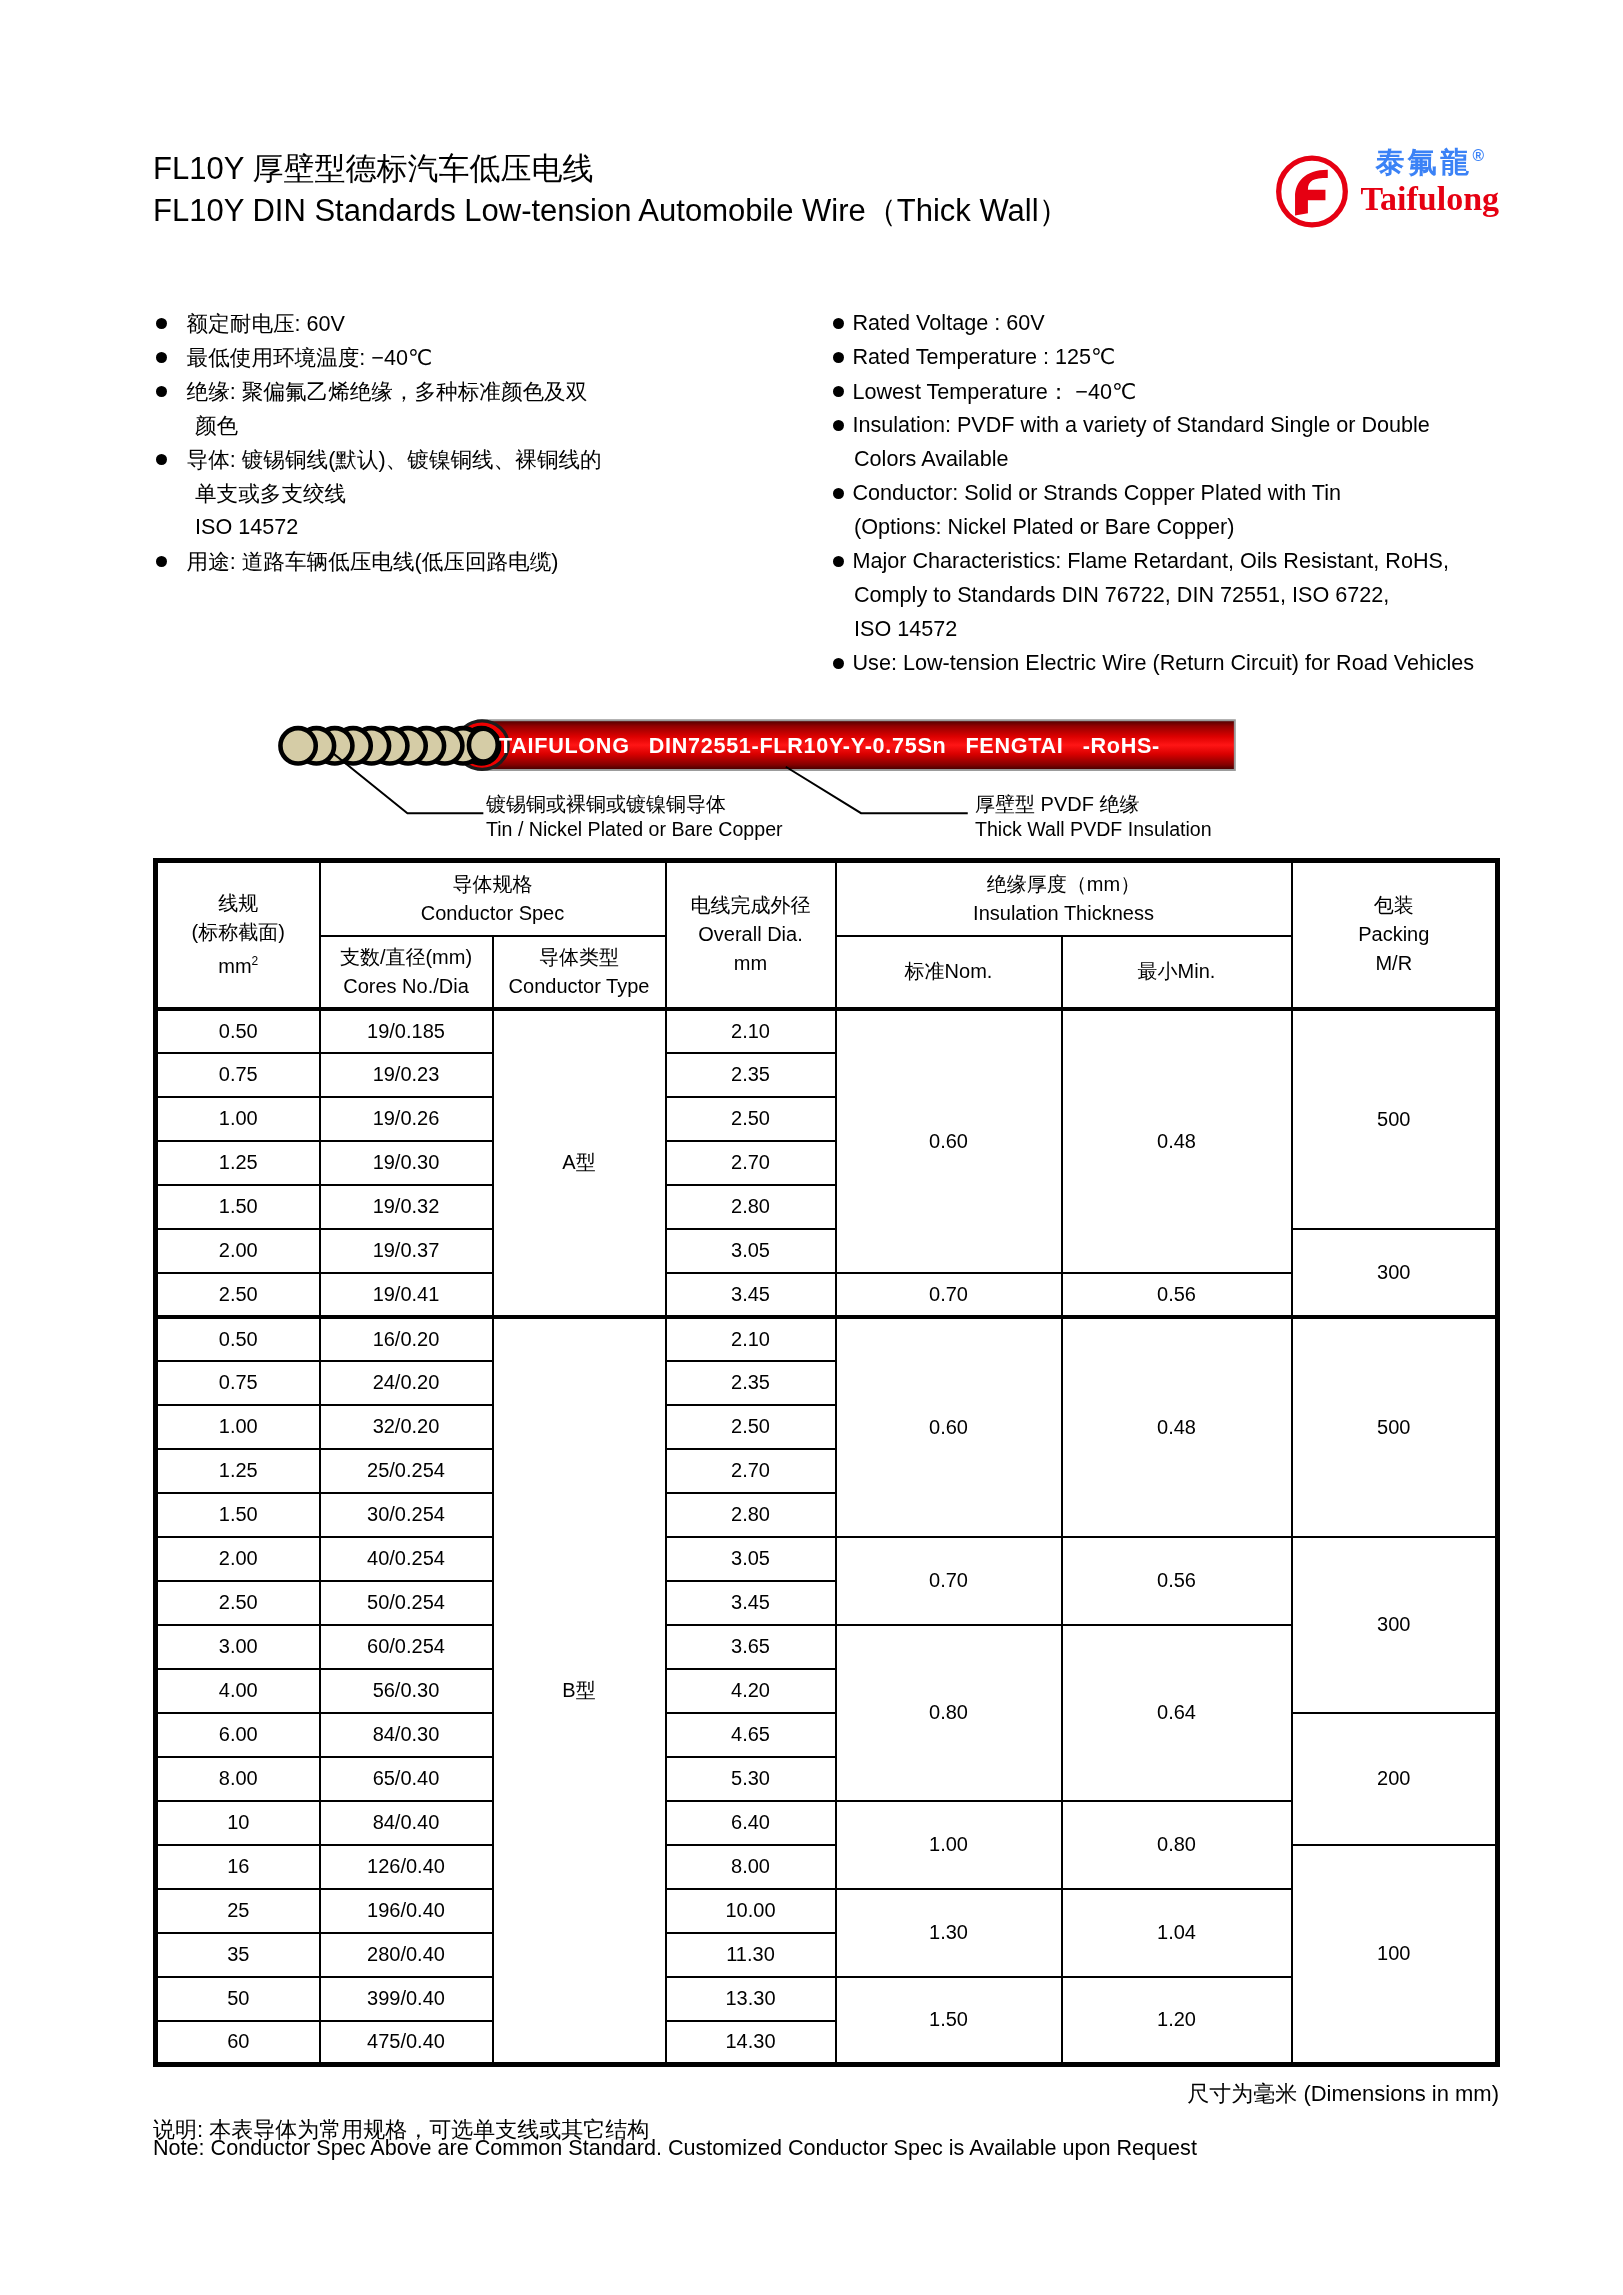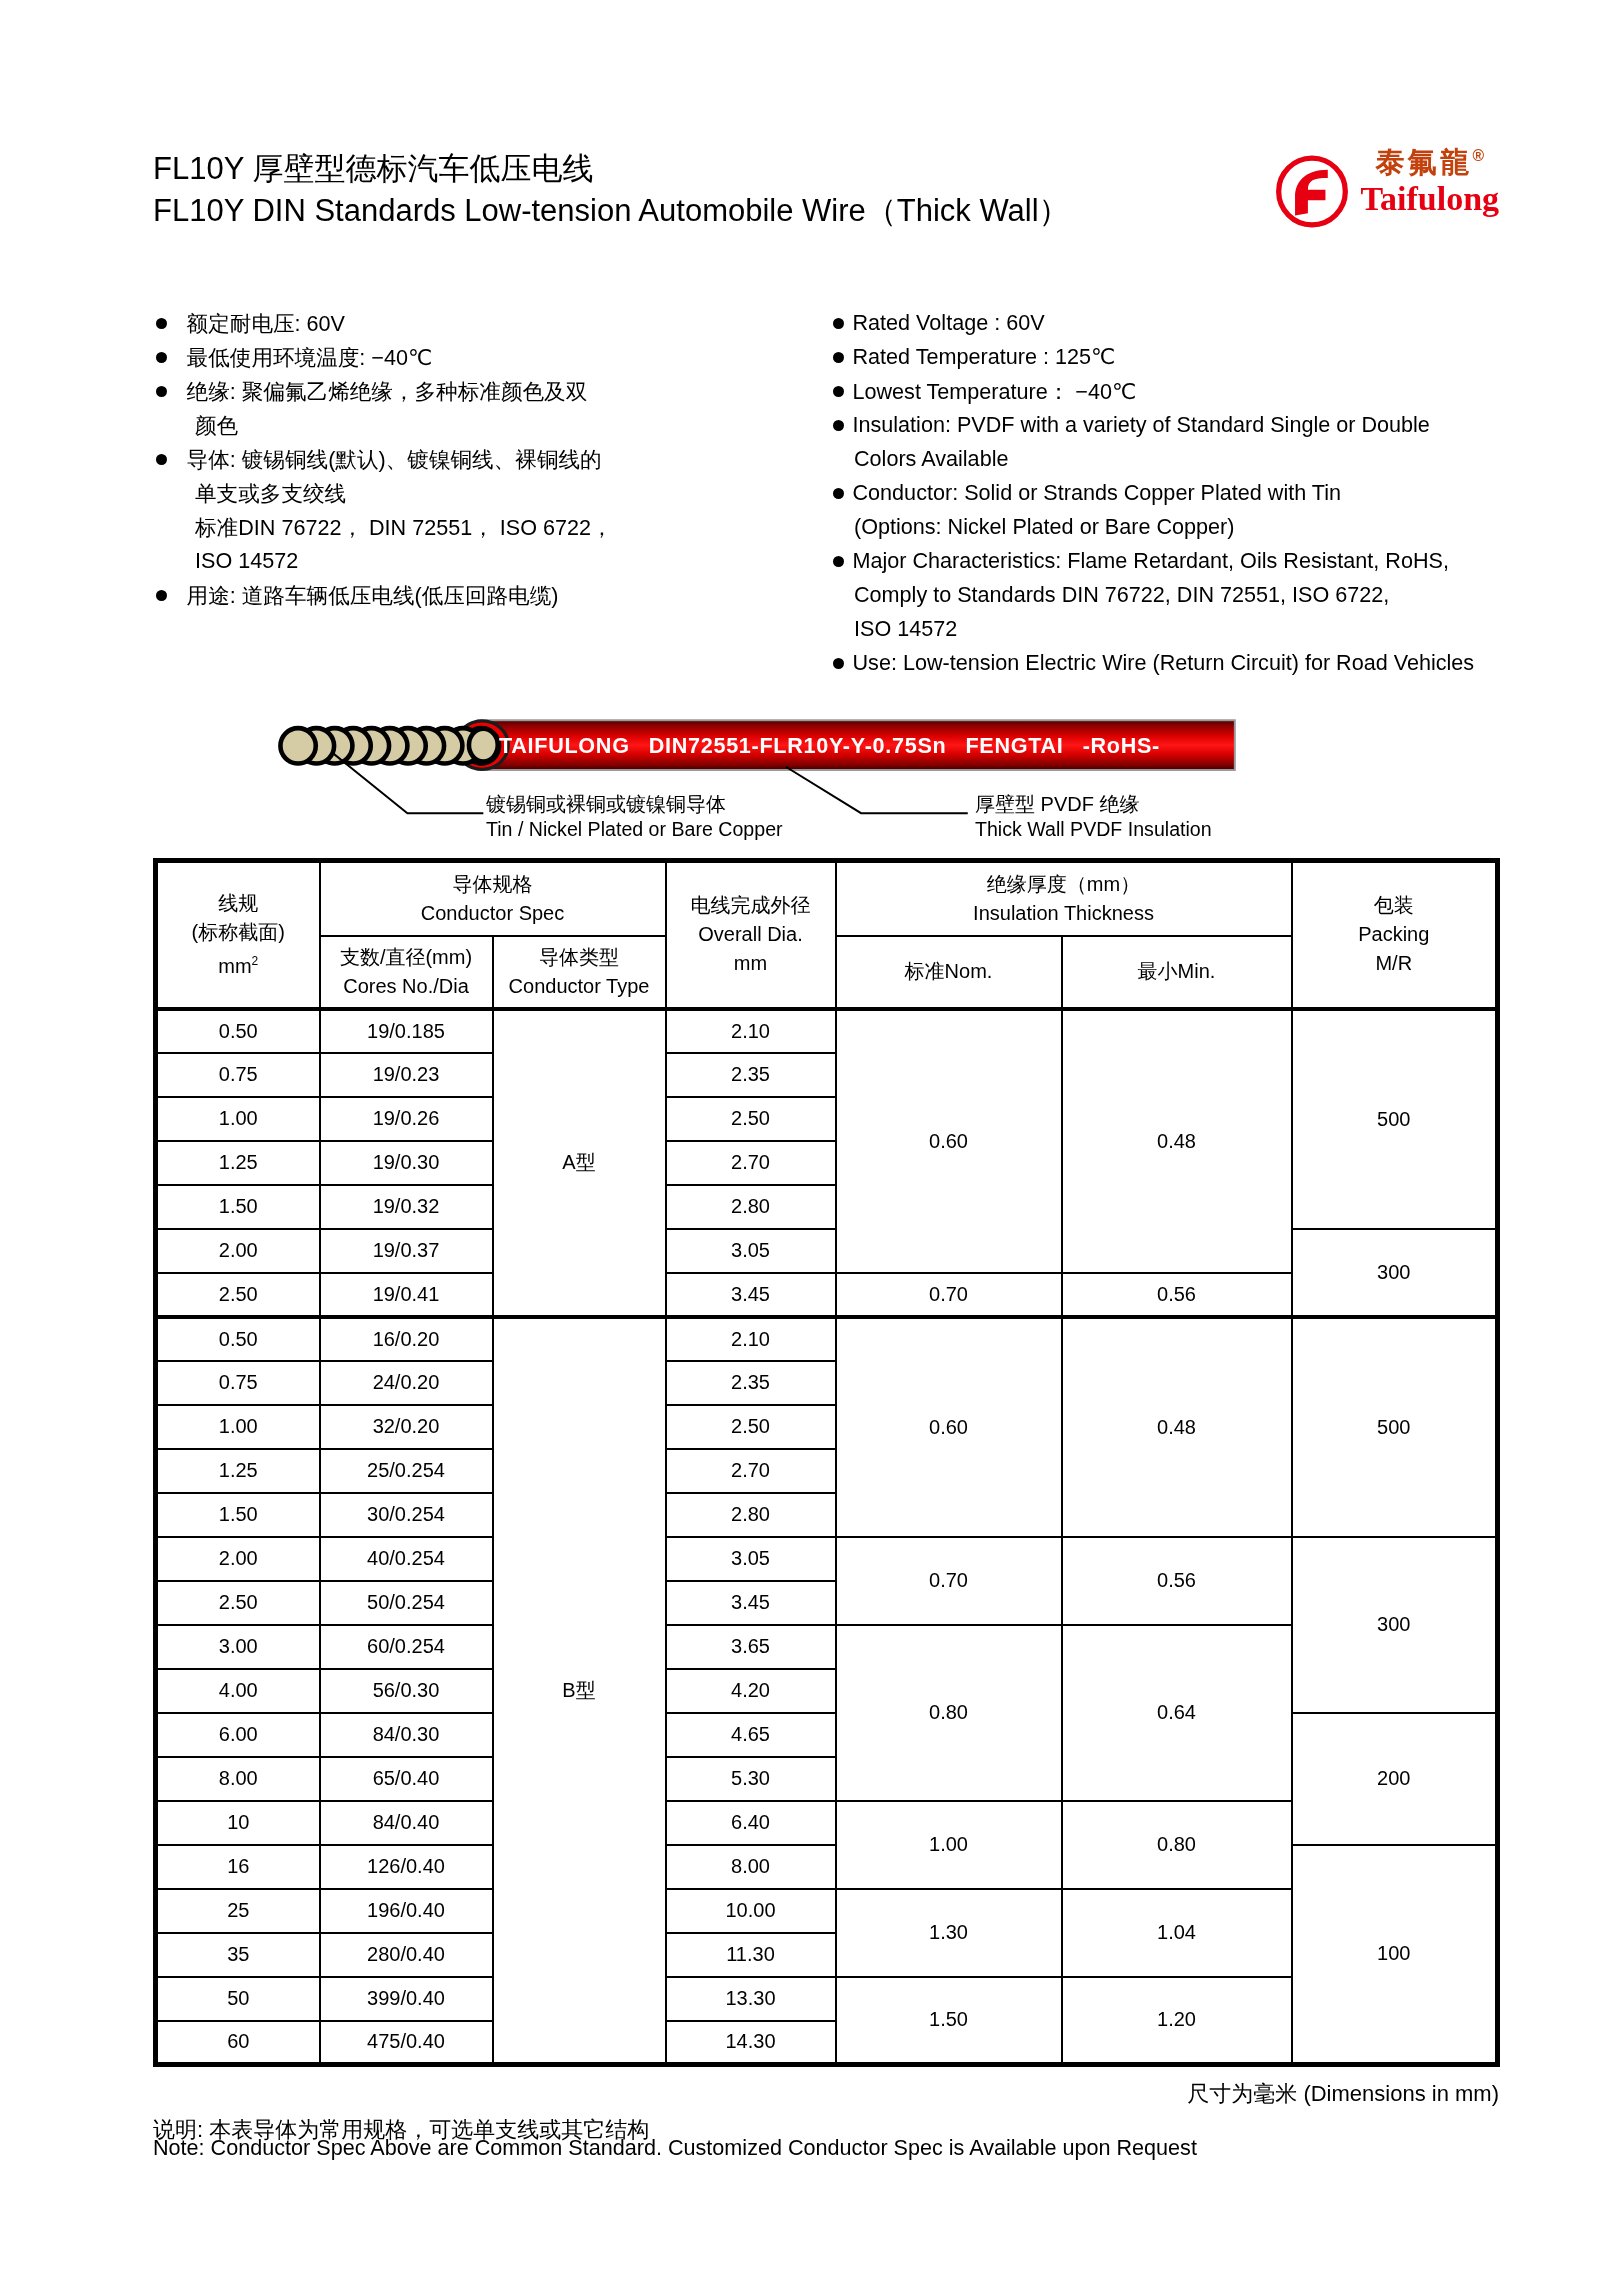--- a/index.html
+++ b/index.html
@@ -58,21 +58,21 @@
   <div class="title-line">FL10Y 厚壁型德标汽车低压电线</div>
   <div class="title-line">FL10Y DIN Standards Low-tension Automobile Wire（Thick Wall）</div>
 </div>
 
 <div class="abs" id="logo">
   <svg viewBox="0 0 130 130">
     <circle cx="65" cy="65" r="57" fill="none" stroke="#e60012" stroke-width="9"></circle>
     <path d="M92 28 C 52 28 36 50 36 74 L36 106 L58 102 L58 80 L88 80 L88 62 L58 62 C58 46 68 42 92 42 Z" fill="#e60012"></path>
   </svg>
   <div class="logo-text">
-    <div class="logo-zh" style="color:#c2410c;"><span>泰氟龍</span><span class="logo-reg">®</span></div>
+    <div class="logo-zh" style="color:#3b82f6;"><span>泰氟龍</span><span class="logo-reg">®</span></div>
     <div class="logo-en" style="color:#e60012;">Taifulong</div>
   </div>
 </div>
 
 <div class="abs spec-list" id="specs-zh">
     <div class="spec-line">
       <span class="dot"></span>
       <span>额定耐电压: 60V</span>
     </div>
     <div class="spec-line">
@@ -85,23 +85,20 @@
     </div>
     <div class="spec-line cont">
       <span>颜色</span>
     </div>
     <div class="spec-line">
       <span class="dot"></span>
       <span>导体: 镀锡铜线(默认)、镀镍铜线、裸铜线的</span>
     </div>
     <div class="spec-line cont">
       <span>单支或多支绞线</span>
-    </div>
-    <div class="spec-line cont">
-      <span>标准DIN 76722， DIN 72551， ISO 6722，</span>
     </div>
     <div class="spec-line cont">
       <span>ISO 14572</span>
     </div>
     <div class="spec-line">
       <span class="dot"></span>
       <span>用途: 道路车辆低压电线(低压回路电缆)</span>
     </div>
   </div>
 <div class="abs spec-list" id="specs-en">

